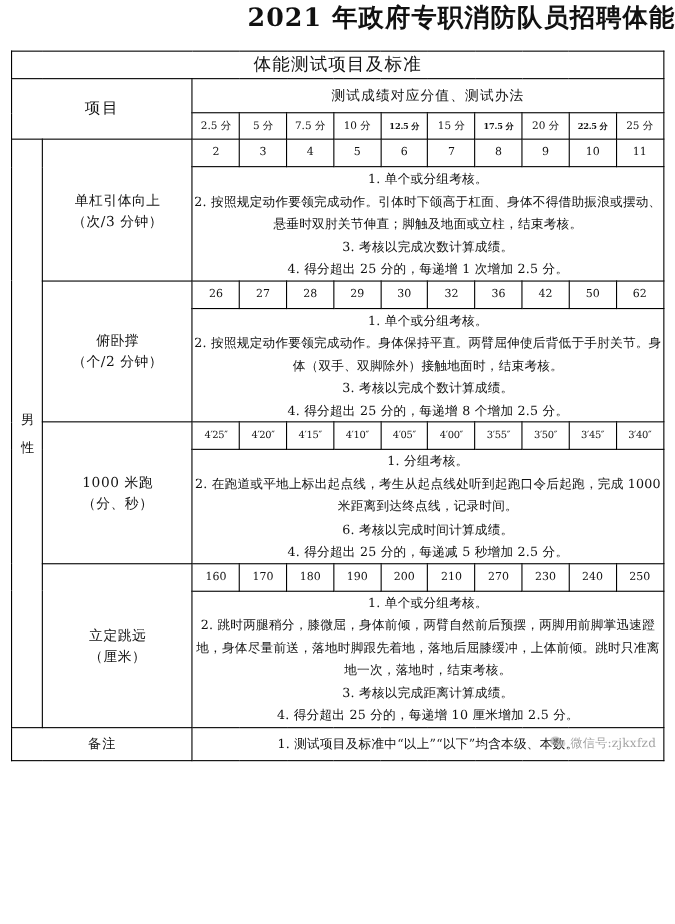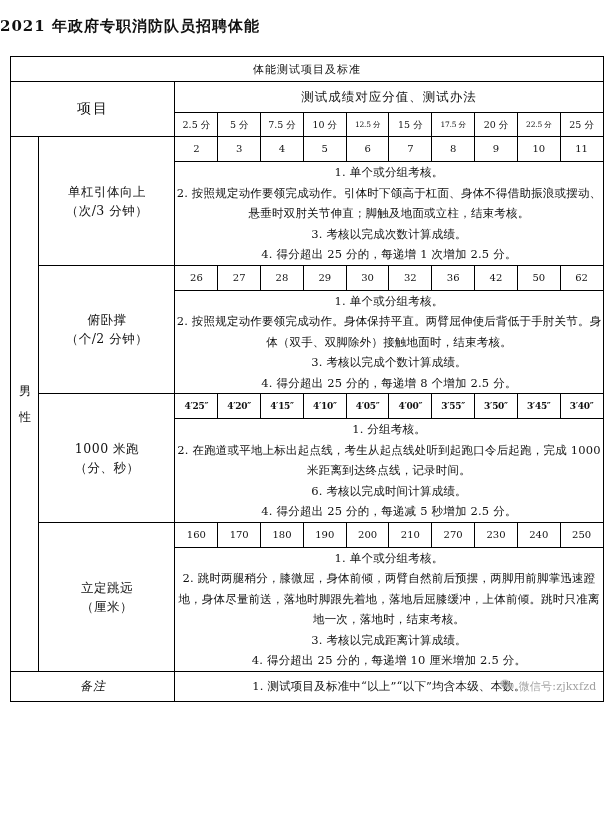--- a/index.html
+++ b/index.html
@@ -14,28 +14,28 @@
     color: #1a1a1a;
     overflow: hidden;
   }
   .page {
     position: relative;
     width: 614px;
     height: 840px;
     box-sizing: border-box;
   }
   .doc-title {
-    text-align: left;
+    text-align: right;
     font-family: "DejaVu Serif", "Liberation Serif", serif;
     font-weight: bold;
-    font-size: 15px;
+    font-size: 23px;
     line-height: 33px;
     letter-spacing: 1px;
     color: #111;
-    padding-top: 10px;
+    padding-top: 0;
   }
   .doc-title .line {
     display: block;
   }
 
   table.std {
     border-collapse: collapse;
     table-layout: fixed;
     width: 592px;
     margin: 13px auto 0 auto;
@@ -44,21 +44,21 @@
   }
   table.std td, table.std th {
     border: 1px solid #000;
     padding: 0;
     vertical-align: middle;
     text-align: center;
     font-weight: normal;
   }
   .banner {
     font-weight: bold;
-    font-size: 11px;
+    font-size: 16px;
     height: 24px;
     letter-spacing: 1px;
   }
   .subhead {
     font-weight: bold;
     font-size: 12.5px;
     height: 30px;
     letter-spacing: 1px;
   }
   .colitem {
@@ -68,31 +68,31 @@
   }
   .score-h {
     font-size: 9.5px;
     height: 23px;
     line-height: 23px;
     white-space: nowrap;
   }
   .score-h.small {
     font-size: 7.5px;
     letter-spacing: -0.2px;
+    font-weight: bold;
   }
   .val {
     font-size: 10px;
     height: 24px;
     line-height: 24px;
     white-space: nowrap;
   }
   .val.time {
     font-size: 9px;
     letter-spacing: -0.3px;
-    font-weight: bold;
   }
   .sexcell {
     font-size: 12px;
     font-weight: normal;
     line-height: 26px;
     width: 28px;
   }
   .sexcell span {
     display: block;
   }
@@ -116,21 +116,20 @@
     margin-top: 31px;
   }
   .desc p {
     margin: 0;
     text-indent: 0;
   }
   .note-label {
     font-size: 12px;
     letter-spacing: 1px;
     height: 29px;
-    font-style: italic;
   }
   .note-body {
     position: relative;
     text-align: left;
     font-size: 11.5px;
     padding: 4px 6px 4px 18px;
     height: 29px;
     box-sizing: border-box;
     letter-spacing: 0.2px;
   }

